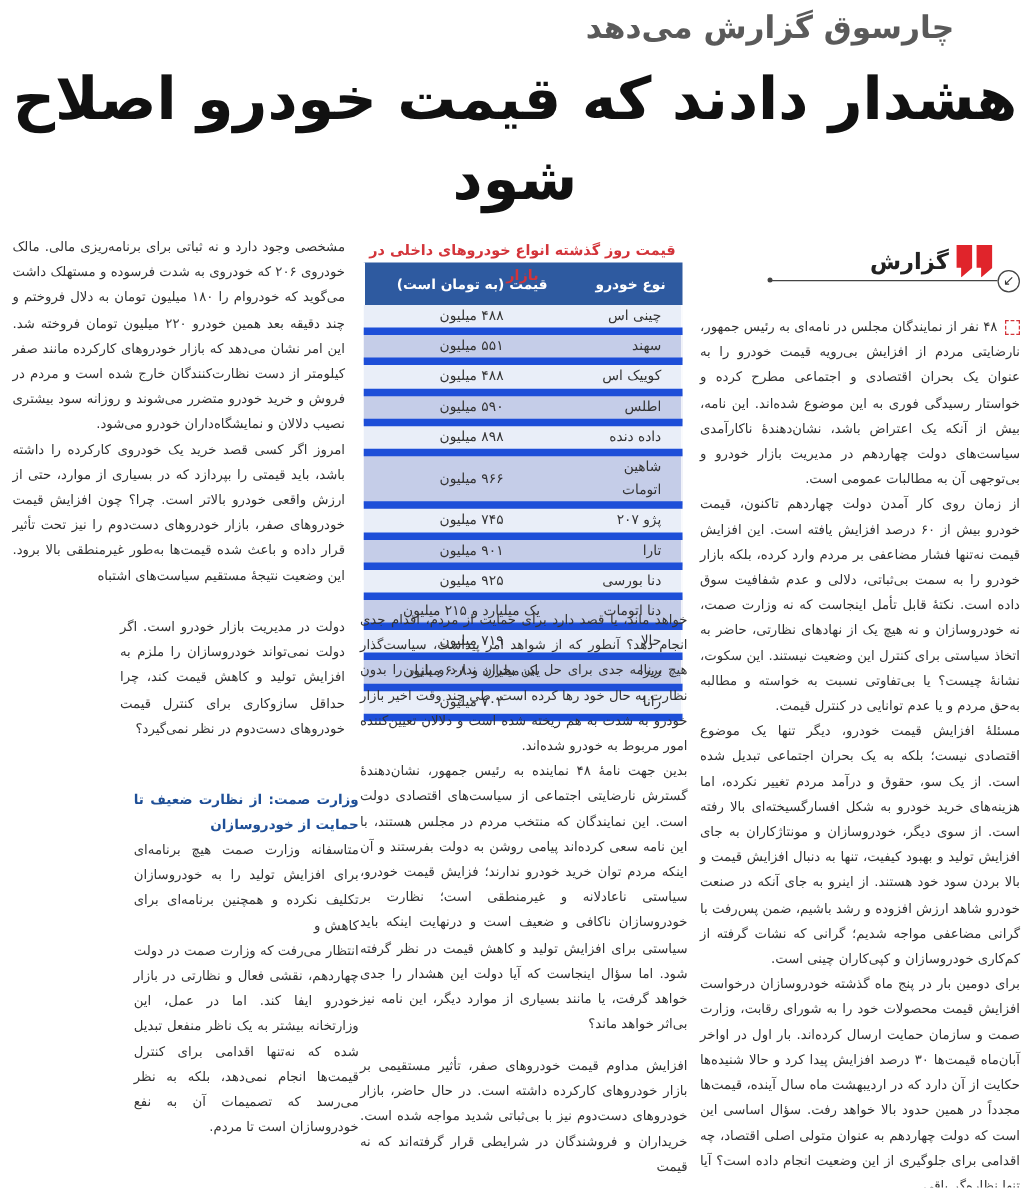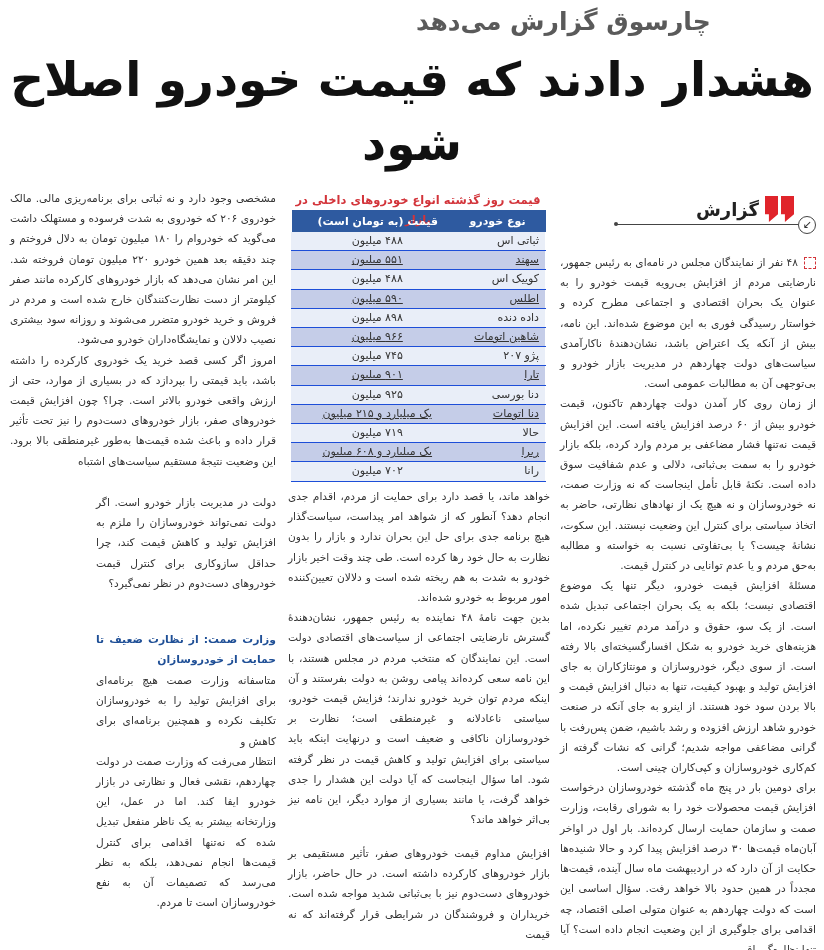--- a/index.html
+++ b/index.html
@@ -1,59 +1,59 @@
 <!DOCTYPE html>
 <html><head>
 <meta charset="utf-8">
 <style>
   * { box-sizing: border-box; margin: 0; padding: 0; }
   html, body { width: 824px; height: 950px; overflow: hidden; background: #ffffff; }
   body { font-family: "DejaVu Sans", sans-serif; color: #2a2a2a; position: relative; direction: rtl; }
 
   .kicker {
     position: absolute; top: 2px; right: 8px; width: 400px; height: 40px;
-    font-size: 25px; font-weight: bold; color: #5a5a5a; text-align: left; line-height: 40px;
+    font-size: 25px; font-weight: bold; color: #5a5a5a; text-align: center; line-height: 40px;
   }
   .headline {
     position: absolute; top: 48px; left: 6px; right: 6px;
     font-size: 47px; font-weight: bold; color: #111; text-align: center;
     line-height: 64px; letter-spacing: -1px;
   }
 
   .col { position: absolute; font-size: 10.6px; line-height: 20.2px; text-align: justify; color: #333; }
   .col p { margin: 0; }
   .col-right { top: 252px; right: 8px; width: 256px; }
   .col-middle-top { top: 486px; right: 274px; width: 262px; }
   .col-middle-bottom { top: 843px; right: 274px; width: 262px; }
   .col-left-top { top: 188px; right: 548px; width: 266px; margin-left: 15px; }
   .col-left-narrow { top: 492px; right: 548px; width: 180px; }
-  .col-left-narrow2 { top: 630px; right: 548px; width: 180px; }
+  .col-left-narrow2 { top: 630px; right: 537px; width: 180px; }
 
   .section-title { color: #1f4f96; font-weight: bold; font-size: 10.8px; line-height: 20px; }
 
   .report-badge { position: absolute; top: 192px; right: 30px; width: 160px; height: 34px; display: flex; align-items: center; justify-content: flex-start; gap: 6px; }
   .quote-mark { display: flex; gap: 3px; }
   .quote-mark span { display: block; width: 13px; height: 26px; background: #e0242b; clip-path: polygon(0 0,100% 0,100% 70%,30% 100%,30% 70%,0 70%); }
   .report-label { font-size: 18px; font-weight: bold; color: #222; }
   .report-rule { position: absolute; top: 224px; right: 26px; width: 182px; height: 1px; background: #444; }
   .report-rule::after { content: ""; position: absolute; left: -2px; top: -2px; width: 4px; height: 4px; background: #444; border-radius: 50%; }
   .arrow-circle { position: absolute; top: 216px; right: 8px; width: 18px; height: 18px; border: 1.2px solid #444; border-radius: 50%; font-size: 11px; line-height: 15px; text-align: center; color: #333; }
 
   .bracket-icon { display: inline-block; width: 12px; height: 12px; border: 1.5px dashed #d3343a; margin-left: 6px; vertical-align: middle; }
 
   .price-box { position: absolute; top: 190px; left: 290px; width: 256px; }
   .price-title { color: #d3343a; font-weight: bold; font-size: 11.5px; text-align: center; height: 20px; line-height: 20px; }
   table.prices { width: 256px; border-collapse: collapse; font-size: 11px; }
-  table.prices th { background: #2e5aa0; color: #fff; font-weight: bold; height: 22px; line-height: 19px; padding: 0 6px; font-size: 11px; }
-  table.prices td { height: 18.2px; line-height: 18.2px; padding: 0 6px; color: #333; border-bottom: 1px solid #1d4ed8; }
+  table.prices th { background: #2e5aa0; color: #fff; font-weight: bold; height: 34px; line-height: 19px; padding: 0 6px; font-size: 11px; }
+  table.prices td { height: 18.2px; line-height: 18.2px; padding: 0 16px; color: #333; border-bottom: 6px solid #1d4ed8; }
   table.prices td.car { text-align: right; width: 82px; border-right: 1px solid #fff; }
   table.prices td.price { text-align: center; }
   table.prices tr.odd td { background: #e9eef8; }
-  table.prices tr.even td { background: #c5cde8; text-decoration: underline; }
-  table.prices th.car-h { text-align: left; width: 82px; }
+  table.prices tr.even td { background: #c5cde8; }
+  table.prices th.car-h { text-align: center; width: 82px; }
   table.prices th.price-h { text-align: center; border-left: 2px solid #fff; }
 </style>
 </head>
 <body>
 
 <div class="kicker">چارسوق گزارش می‌دهد</div>
 
 <div class="headline">
   <div>هشدار دادند که قیمت خودرو اصلاح شود</div>
 </div>
@@ -79,21 +79,21 @@
   <div class="price-title">قیمت روز گذشته انواع خودروهای داخلی در بازار</div>
   <table class="prices">
     <thead>
       <tr>
         <th class="car-h">نوع خودرو</th>
         <th class="price-h">قیمت (به تومان است)</th>
       </tr>
     </thead>
     <tbody id="price-rows">
         <tr class="odd">
-          <td class="car">ثباتی اس</td>
+          <td class="car">چینی اس</td>
           <td class="price">۴۸۸ میلیون</td>
         </tr>
         <tr class="even">
           <td class="car">سهند</td>
           <td class="price">۵۵۱ میلیون</td>
         </tr>
         <tr class="odd">
           <td class="car">کوییک اس</td>
           <td class="price">۴۸۸ میلیون</td>
         </tr>

